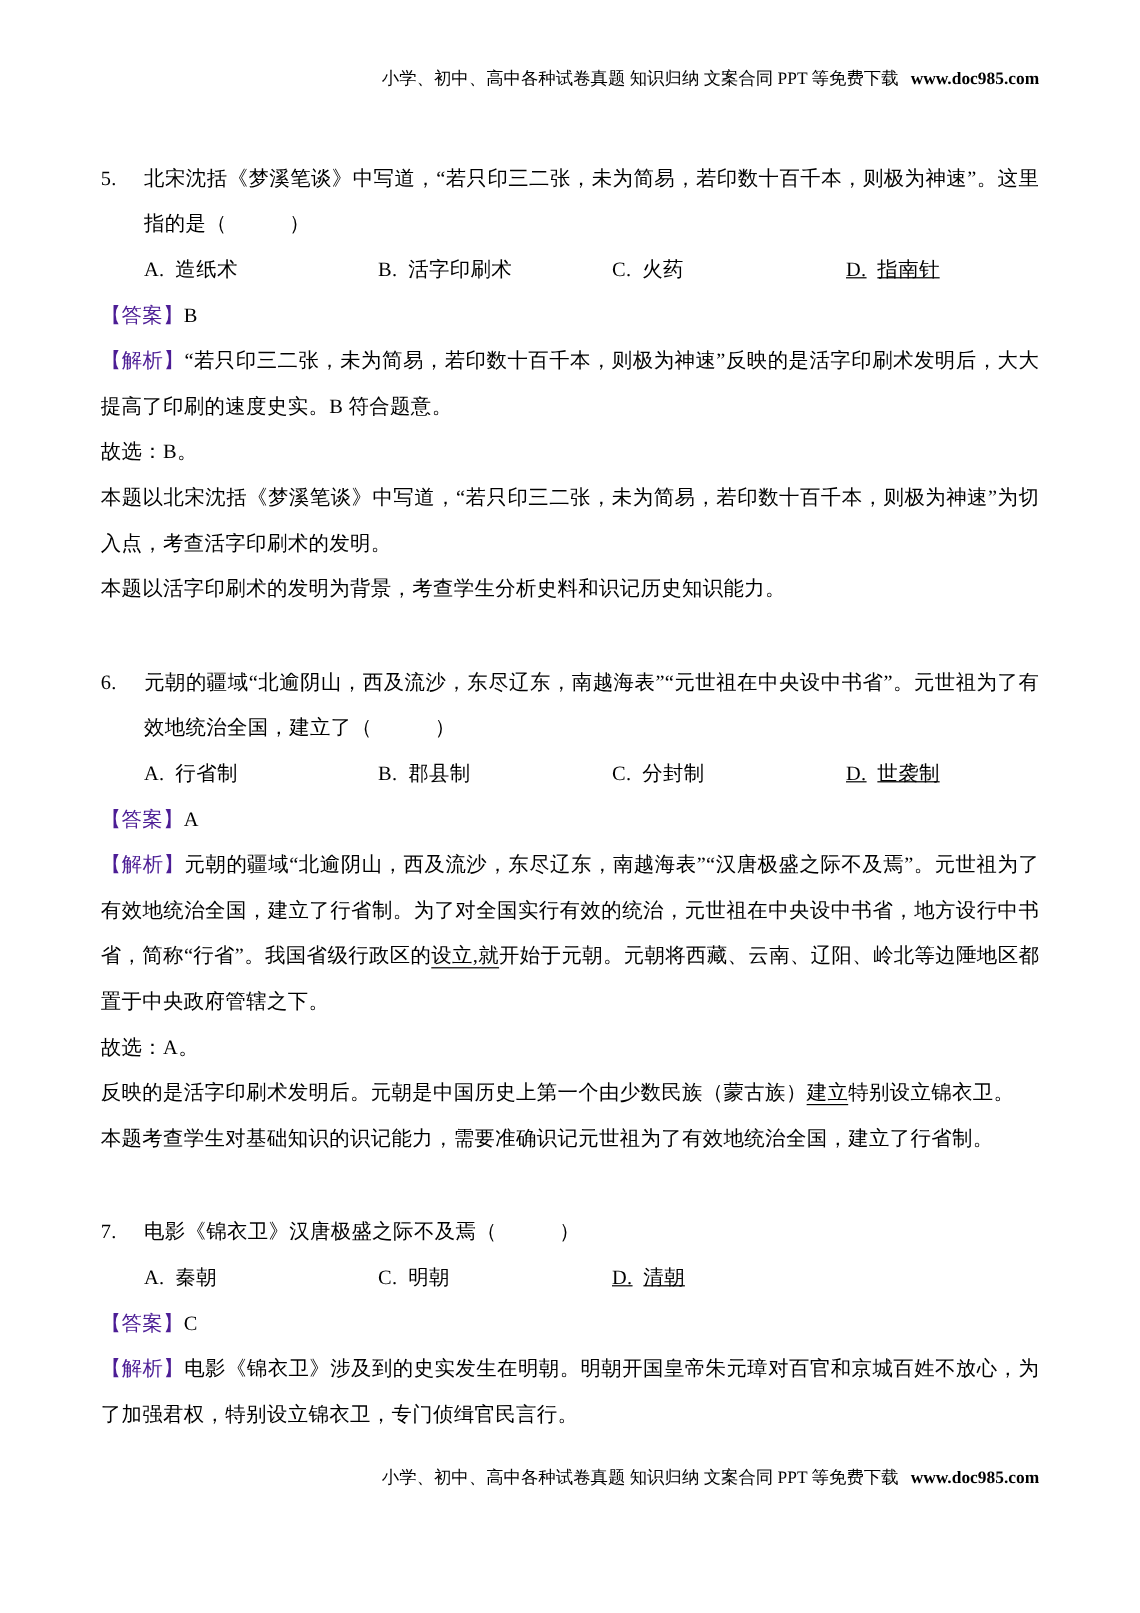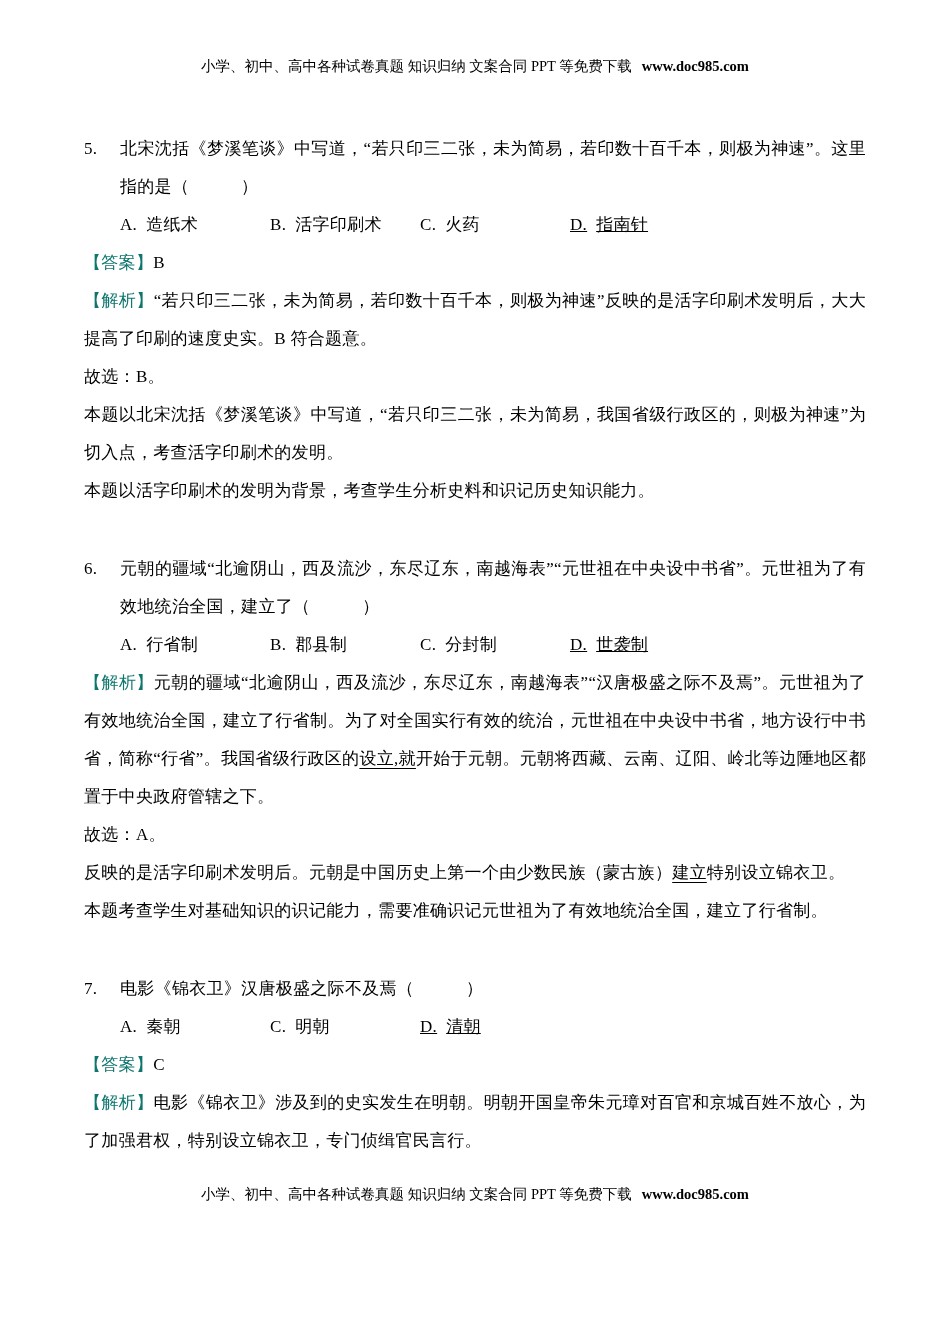--- a/index.html
+++ b/index.html
@@ -14,21 +14,21 @@
     min-height: 1344px;
     box-sizing: border-box;
   }
   .page {
     width: 782px;
     margin: 0 auto;
     padding-top: 56px;
     padding-bottom: 100px;
   }
   .doc-header, .doc-footer {
-    text-align: center;
+    text-align: right;
     font-size: 14.5px;
     line-height: 20px;
     white-space: nowrap;
   }
   .doc-header { margin-bottom: 54px; }
   .doc-footer { margin-top: 24px; }
   .url {
     font-weight: bold;
     margin-left: 10px;
   }
@@ -44,29 +44,30 @@
     text-indent: -36px;
   }
   .qnum {
     display: inline-block;
     width: 36px;
     text-indent: 0;
   }
   .options {
     padding-left: 36px;
     display: flex;
+    gap: 45px;
   }
   .opt {
     width: 150px;
     flex: 0 0 auto;
     white-space: nowrap;
   }
   .opt:last-child { width: auto; text-decoration: underline; }
   .opt-label { margin-right: 9px; }
-  .blue { color: #0f766e; }
+  .blue { color: #4c1d95; }
   .squiggle {
     text-decoration-line: underline;
     text-decoration-style: wavy;
     text-decoration-color: #ff2a2a;
     text-decoration-thickness: 1px;
     text-underline-offset: 4px;
     text-decoration: underline;
   }
   .question + .question { margin-top: 40px; }
 </style>
@@ -83,32 +84,33 @@
     <p class="para stem"><span class="qnum">5.</span><span>北宋沈括《梦溪笔谈》中写道，“若只印三二张，未为简易，若印数十百千本，则极为神速”。这里指的是（　　　）</span></p>
     <div class="para options">
       <span class="opt"><span class="opt-label">A.</span><span>造纸术</span></span>
       <span class="opt"><span class="opt-label">B.</span><span>活字印刷术</span></span>
       <span class="opt"><span class="opt-label">C.</span><span>火药</span></span>
       <span class="opt"><span class="opt-label">D.</span><span>指南针</span></span>
     </div>
     <p class="para"><span class="blue">【答案】</span><span>B</span></p>
     <p class="para"><span class="blue">【解析】</span><span>“若只印三二张，未为简易，若印数十百千本，则极为神速”反映的是活字印刷术发明后，大大提高了印刷的速度史实。B 符合题意。</span></p>
     <p class="para"><span>故选：B。</span></p>
-    <p class="para"><span>本题以北宋沈括《梦溪笔谈》中写道，“若只印三二张，未为简易，我国省级行政区的，则极为神速”为切入点，考查活字印刷术的发明。</span></p>
+    <p class="para"><span>本题以北宋沈括《梦溪笔谈》中写道，“若只印三二张，未为简易，若印数十百千本，则极为神速”为切入点，考查活字印刷术的发明。</span></p>
     <p class="para"><span>本题以活字印刷术的发明为背景，考查学生分析史料和识记历史知识能力。</span></p>
   </section>
 
   <section class="question">
     <p class="para stem"><span class="qnum">6.</span><span>元朝的疆域“北逾阴山，西及流沙，东尽辽东，南越海表”“元世祖在中央设中书省”。元世祖为了有效地统治全国，建立了（　　　）</span></p>
     <div class="para options">
       <span class="opt"><span class="opt-label">A.</span><span>行省制</span></span>
       <span class="opt"><span class="opt-label">B.</span><span>郡县制</span></span>
       <span class="opt"><span class="opt-label">C.</span><span>分封制</span></span>
       <span class="opt"><span class="opt-label">D.</span><span>世袭制</span></span>
     </div>
+    <p class="para"><span class="blue">【答案】</span><span>A</span></p>
     <p class="para"><span class="blue">【解析】</span><span>元朝的疆域“北逾阴山，西及流沙，东尽辽东，南越海表”“汉唐极盛之际不及焉”。元世祖为了有效地统治全国，建立了行省制。为了对全国实行有效的统治，元世祖在中央设中书省，地方设行中书省，简称“行省”。我国省级行政区的</span><span class="squiggle">设立,就</span><span>开始于元朝。元朝将西藏、云南、辽阳、岭北等边陲地区都置于中央政府管辖之下。</span></p>
     <p class="para"><span>故选：A。</span></p>
     <p class="para"><span>反映的是活字印刷术发明后。元朝是中国历史上第一个由少数民族（蒙古族）</span><span class="squiggle">建立</span><span>特别设立锦衣卫。</span></p>
     <p class="para"><span>本题考查学生对基础知识的识记能力，需要准确识记元世祖为了有效地统治全国，建立了行省制。</span></p>
   </section>
 
   <section class="question">
     <p class="para stem"><span class="qnum">7.</span><span>电影《锦衣卫》汉唐极盛之际不及焉（　　　）</span></p>
     <div class="para options">
       <span class="opt"><span class="opt-label">A.</span><span>秦朝</span></span>

